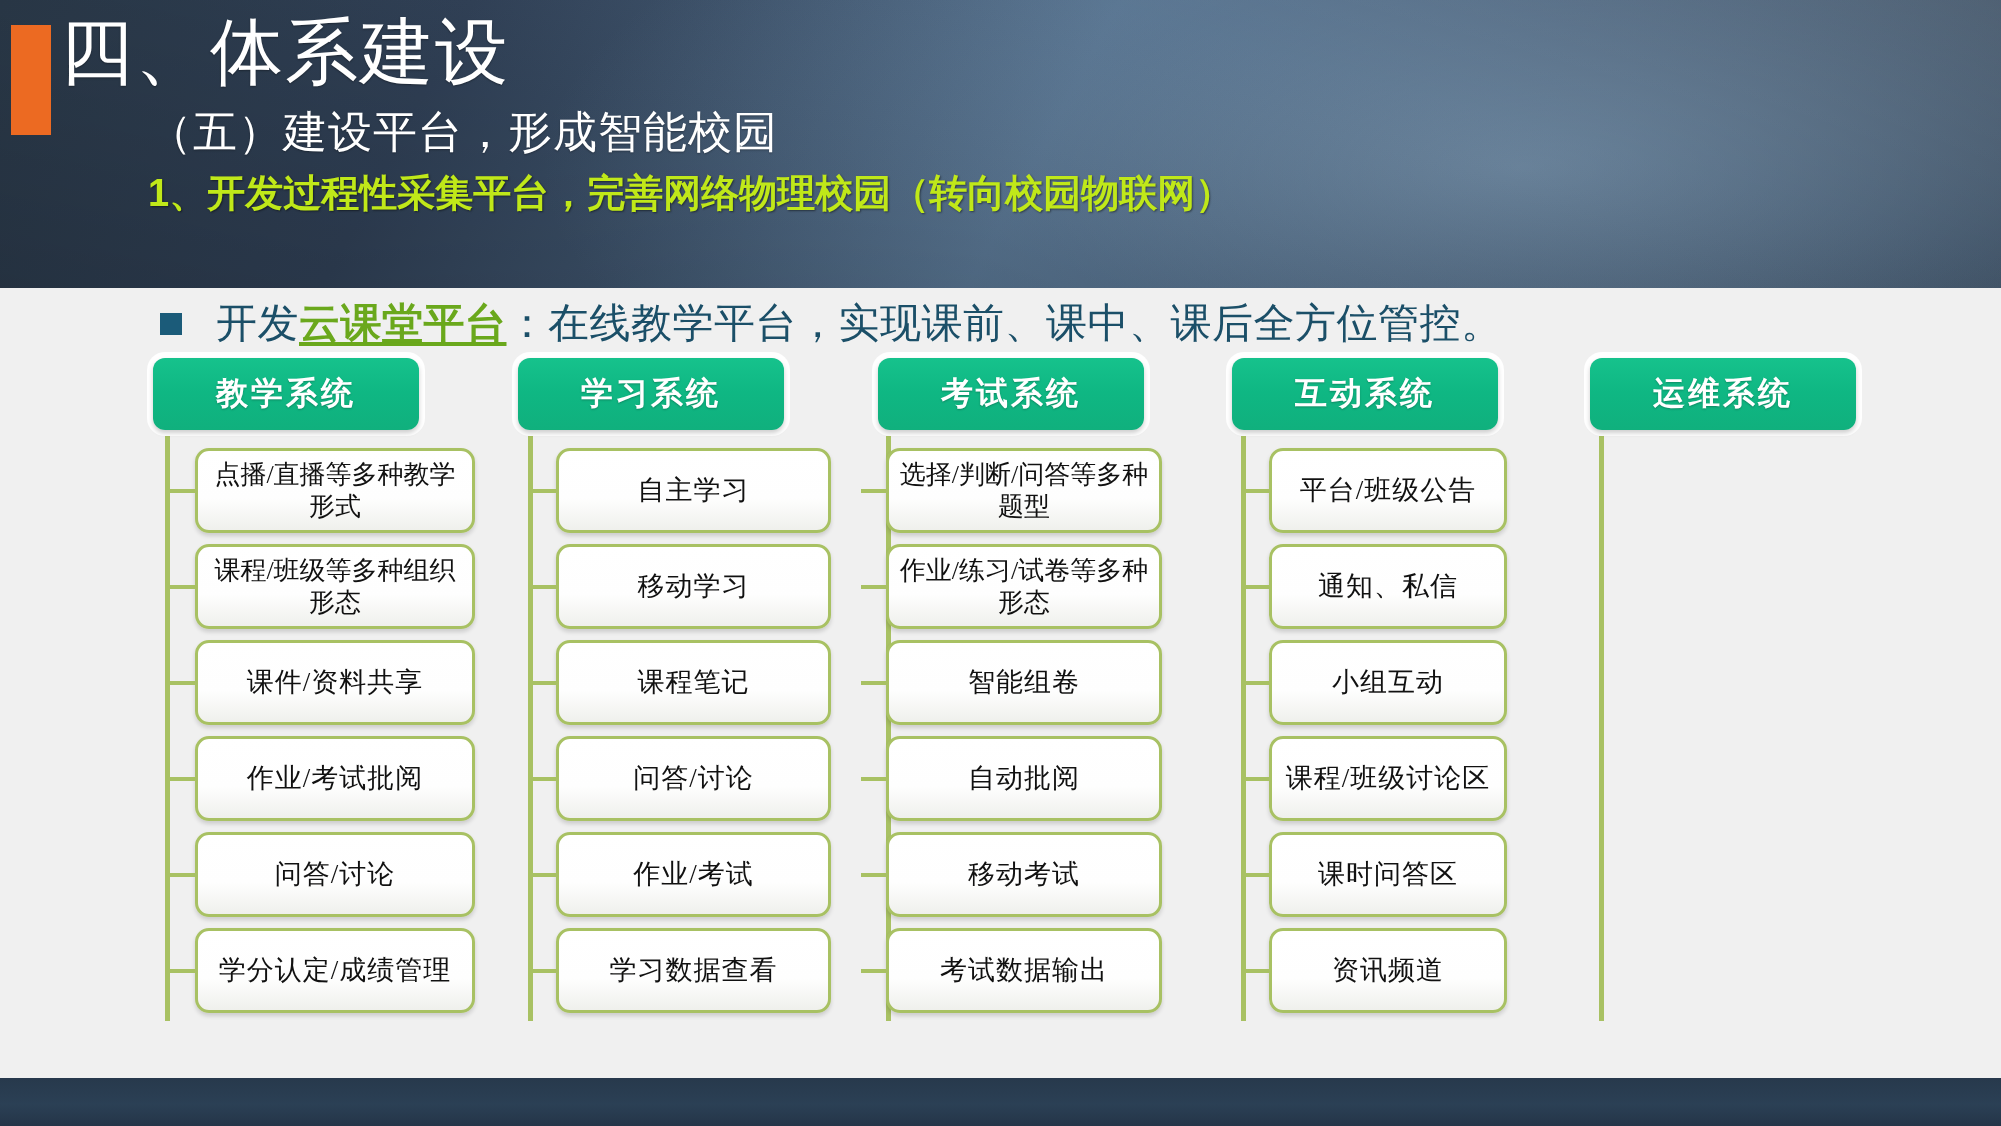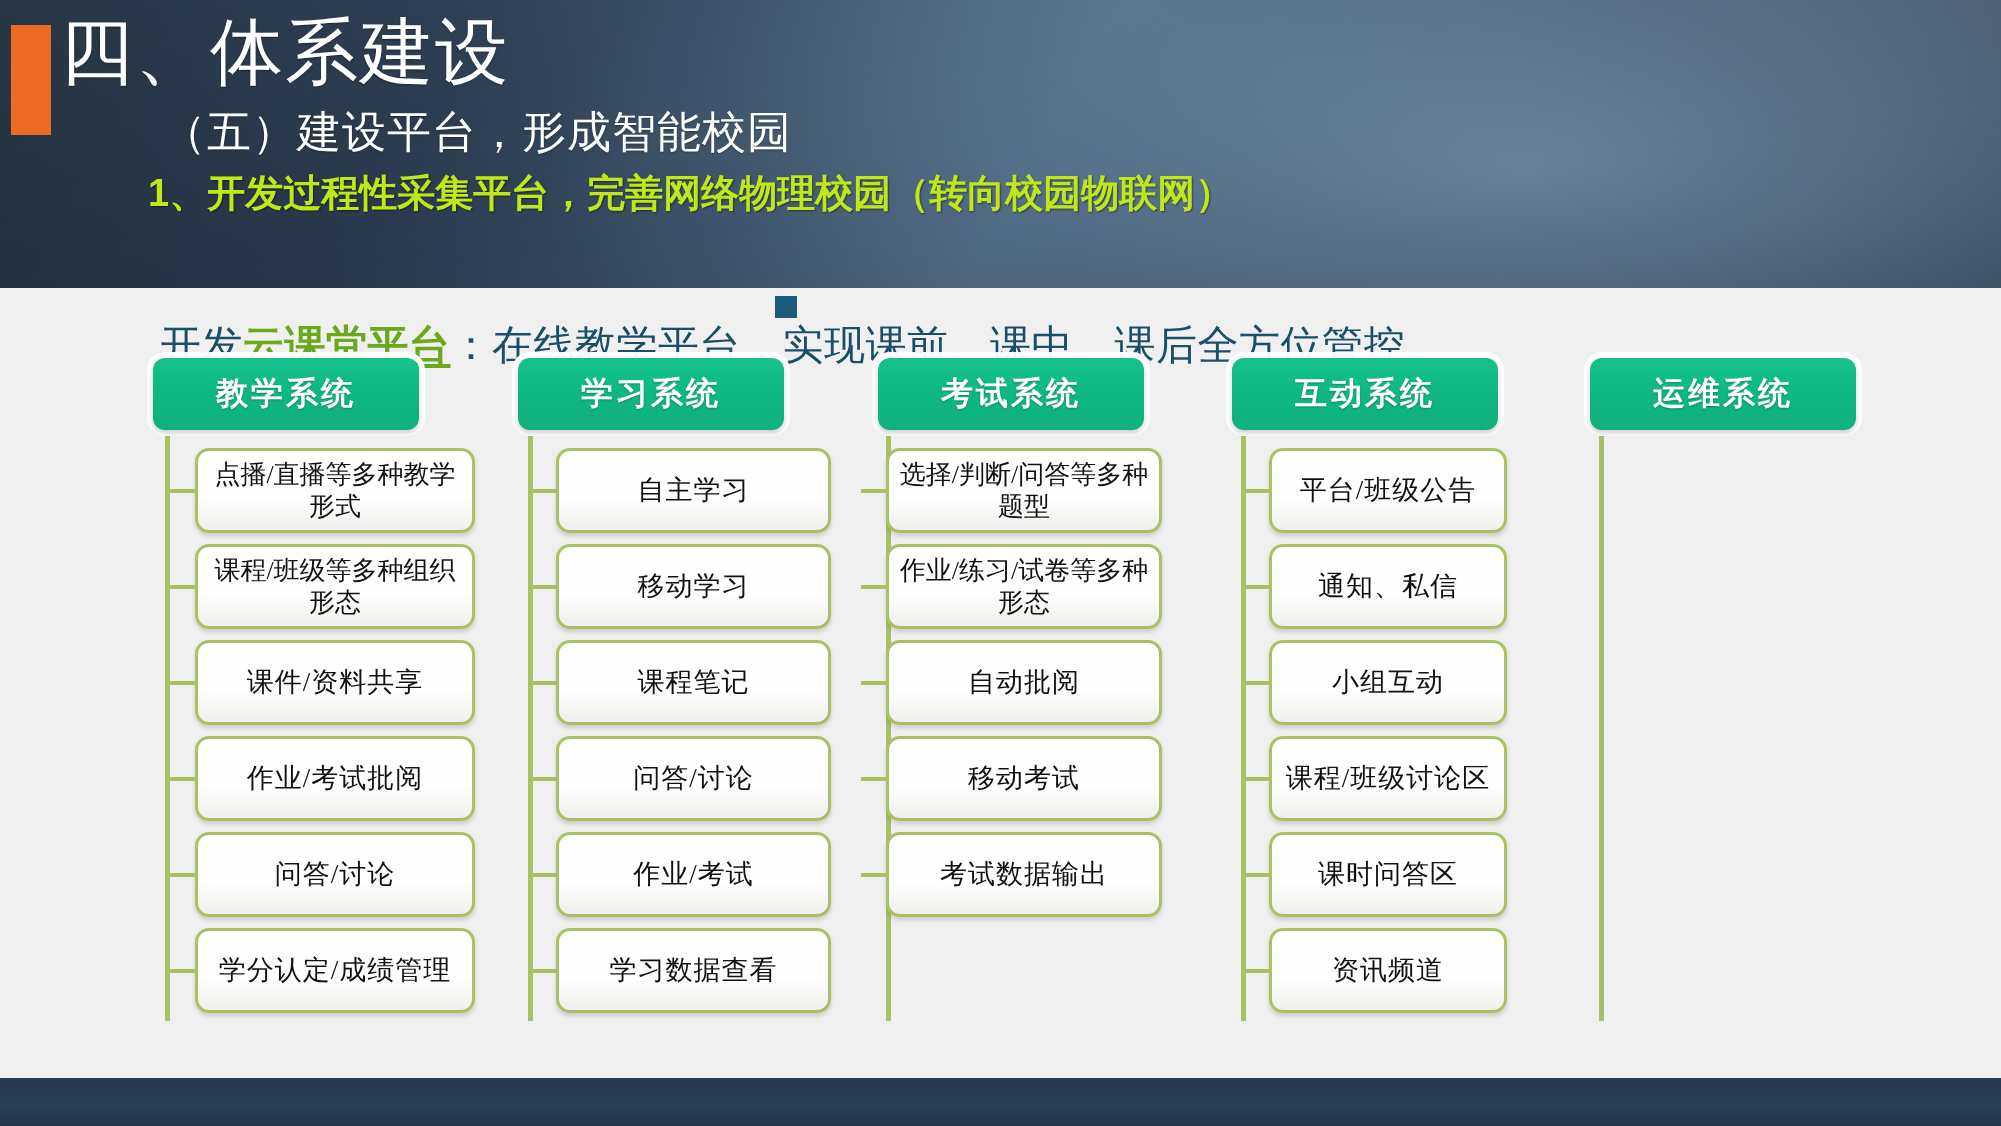--- a/index.html
+++ b/index.html
@@ -55,21 +55,21 @@
     font-weight: 400;
     color: #ffffff;
     letter-spacing: 2px;
     line-height: 1.06;
     white-space: nowrap;
     text-shadow: 0 1px 2px rgba(0,0,0,0.35);
   }
 
   #title-sub {
     position: absolute;
-    left: 162px; top: 103px;
+    left: 148px; top: 103px;
     font-size: 44px;
     font-weight: 400;
     color: #ffffff;
     letter-spacing: 1px;
     white-space: nowrap;
     text-shadow: 0 1px 2px rgba(0,0,0,0.30);
   }
 
   #title-green {
     position: absolute;
@@ -98,21 +98,20 @@
     background: linear-gradient(180deg, #27394c 0%, #2b4055 55%, #243548 100%);
   }
 
   
   #bullet-row {
     position: absolute;
     left: 160px; top: 296px;
     display: flex;
     align-items: center;
     white-space: nowrap;
-    flex-direction: column;
   }
   #bullet-square {
     width: 22px; height: 22px;
     background: #1b5b79;
     margin-right: 34px;
     flex: 0 0 auto;
   }
   #bullet-text {
     font-size: 41px;
     color: #1b4f68;
@@ -322,20 +321,23 @@
       </div>
       <div class="spine" style="height:585px;"></div>
       <div class="items">
         <div class="item two-line">
             <span class="item-label">选择/判断/问答等多种题型</span>
           </div>
         <div class="item two-line">
             <span class="item-label">作业/练习/试卷等多种形态</span>
           </div>
         <div class="item">
+            <span class="item-label">智能组卷</span>
+          </div>
+        <div class="item">
             <span class="item-label">自动批阅</span>
           </div>
         <div class="item">
             <span class="item-label">移动考试</span>
           </div>
         <div class="item">
             <span class="item-label">考试数据输出</span>
           </div>
       </div>
     </div>

